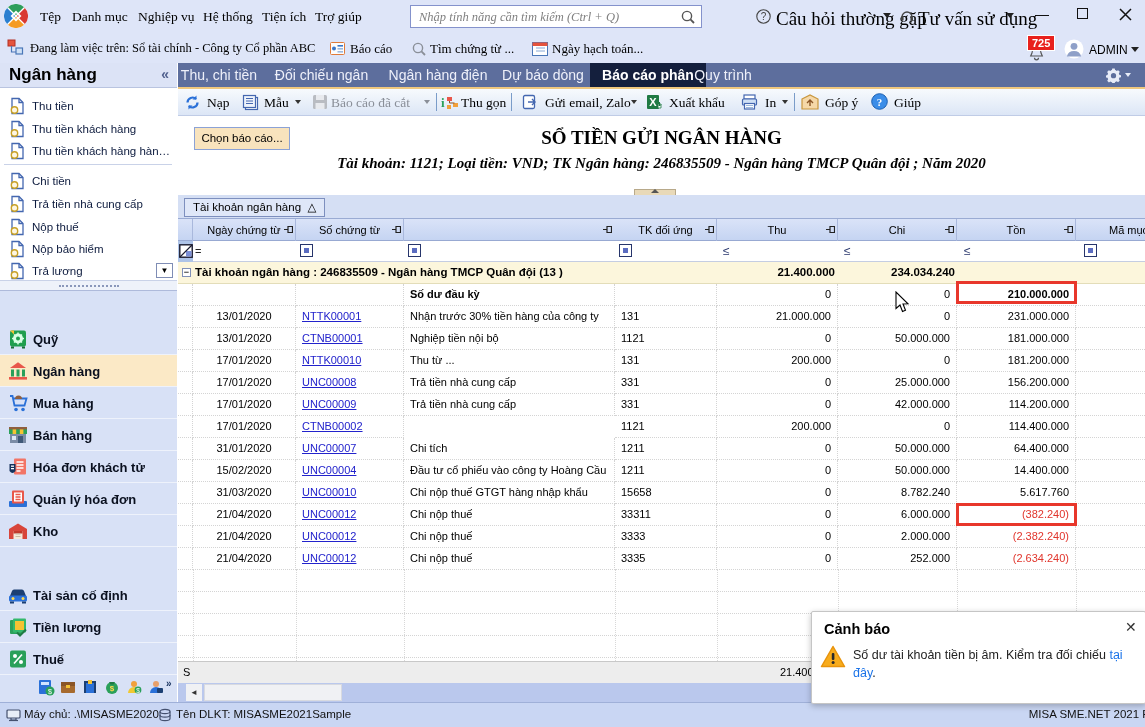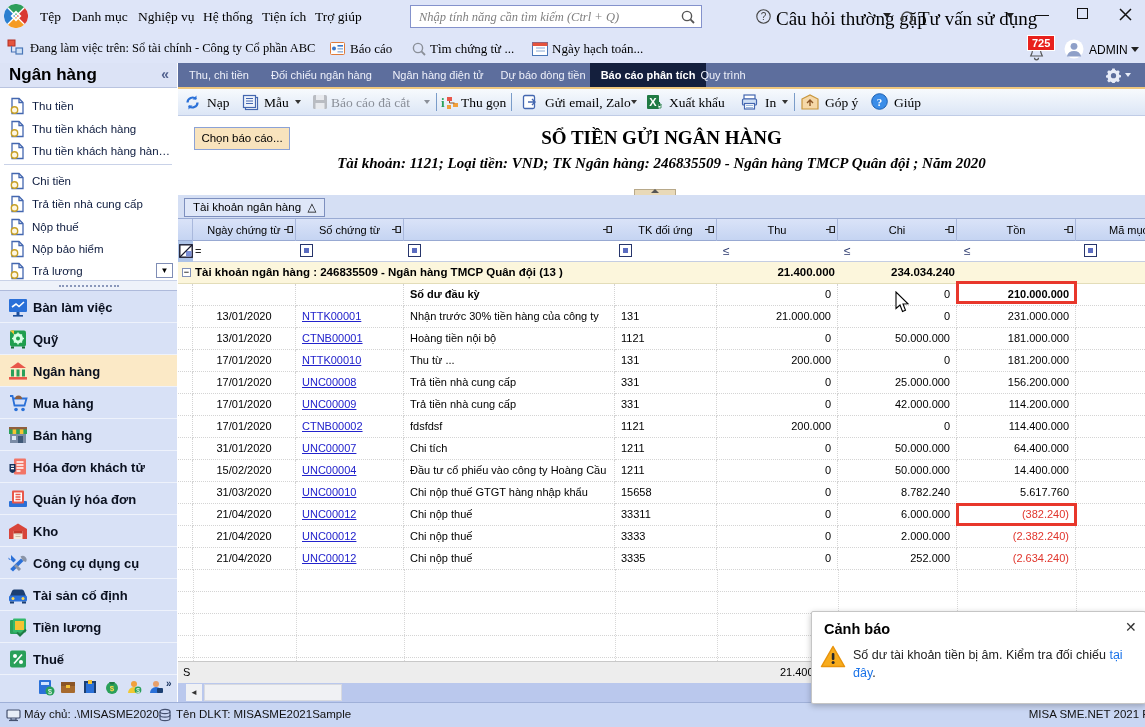--- a/index.html
+++ b/index.html
@@ -27,21 +27,21 @@
 #sbsplit { left:0px; top:217px; width:177px; height:11px; background:#eef2fa; border-top:1px solid #c9d2e8; border-bottom:1px solid #aebadb; }
 #sbsplit i { position:absolute; left:50%; top:4px; width:60px; margin-left:-30px; border-top:2px dotted #8a97ba; }
 #navlist { left:0; top:228px; width:177px; height:384px; background:#d8e1f6; }
 .nav { position:absolute; left:0; width:177px; height:32px; border-bottom:1px solid #eef2fb; }
 .nav b { position:absolute; left:33px; top:9px; font-size:13px; color:#0a101f; white-space:nowrap; }
 .nav.sel { background:#fbe9c6; }
 .nav svg { position:absolute; left:7px; top:5px; }
 #navicons { left:0; top:612px; width:177px; height:27px; background:#d8e1f6; }
 
 #tabbar { left:178px; top:63px; width:967px; height:24px; background:#5d6e9d; }
-.tab { position:absolute; top:0; height:24px; color:#eef0fa; font-size:11px; line-height:24px; text-align:center; }
+.tab { position:absolute; top:0; height:24px; color:#eef0fa; font-size:14px; line-height:24px; text-align:center; }
 .tab.active { background:#141f3d; color:#fff; font-weight:bold; }
 #orangeline { left:178px; top:87px; width:967px; height:2px; background:#f0c87e; }
 #toolbar { left:178px; top:89px; width:967px; height:27px; background:linear-gradient(#f7fafd,#dce6f6); border-bottom:1px solid #c0cce6; }
 .tbtxt { position:absolute; top:6px; font-family:"Liberation Serif", serif; font-size:13.5px; color:#000; }
 .tbsep { position:absolute; top:4px; height:18px; border-left:1px solid #7a9cc9; }
 .tbcaret { position:absolute; top:11px; width:0; height:0; border-left:3.5px solid transparent; border-right:3.5px solid transparent; border-top:4px solid #333; }
 
 #rephead { left:178px; top:116px; width:967px; height:79px; background:#fff; }
 #chonbtn { left:16px; top:11px; width:96px; height:23px; background:#f8e3bd; border:1px solid #8ba2d6; text-align:center; font-size:11.5px; line-height:21px; color:#000; }
 #rtitle { left:0; top:11px; width:967px; text-align:center; font-family:"Liberation Serif", serif; font-size:19px; font-weight:bold; color:#000; }
@@ -236,29 +236,20 @@
         <path d="M10 1.5 V5.5 H14" fill="none" stroke="#4467b0" stroke-width="1.3"></path>
         <circle cx="5.5" cy="13" r="3.2" fill="#fdf6e3" stroke="#c8a126" stroke-width="1.4"></circle>
       </svg>
       <span>Trả lương</span>
     </div>
   <div class="abs" id="sbdrop">▼</div>
   <div class="abs" id="sbsplit">
       <i></i>
     </div>
   <div class="abs" id="navlist">
-    <div class="nav" style="top:0">
-        <svg width="22" height="22" viewBox="0 0 22 22">
-          <rect x="2" y="3" width="18" height="13" rx="1" fill="#2a70d8"></rect>
-          <path d="M5 11 l4 -3 l3 2.5 l5 -4.5" fill="none" stroke="#fff" stroke-width="1.6"></path>
-          <rect x="9.5" y="16" width="3" height="3" fill="#1c4f9c"></rect>
-          <rect x="6" y="19" width="10" height="1.6" fill="#1c4f9c"></rect>
-        </svg>
-        <b>Bàn làm việc</b>
-      </div>
     <div class="nav" style="top:32px">
         <svg width="22" height="22" viewBox="0 0 22 22">
           <rect x="3" y="2.5" width="16" height="16" rx="2" fill="#1f9e4e"></rect>
           <circle cx="11" cy="10.5" r="5" fill="#d9ffe6"></circle>
           <circle cx="11" cy="10.5" r="2" fill="#1f9e4e"></circle>
           <path d="M11 4.5 v2 M11 14.5 v2 M5 10.5 h2 M15 10.5 h2 M7 6.5 l1.4 1.4 M13.6 13 l1.4 1.4 M15 6.5 l-1.4 1.4 M8.4 13 L7 14.4" stroke="#d9ffe6" stroke-width="1.4"></path>
           <rect x="4" y="18.5" width="3" height="2" fill="#156e36"></rect>
           <rect x="15" y="18.5" width="3" height="2" fill="#156e36"></rect>
           <path d="M3 2.5 l4 4 v-4 z" fill="#f5c332"></path>
         </svg>
@@ -314,29 +305,20 @@
         <b>Quản lý hóa đơn</b>
       </div>
     <div class="nav" style="top:224px">
         <svg width="22" height="22" viewBox="0 0 22 22">
           <path d="M2 9 L11 3.5 L20 9 V19 H2 Z" fill="#d8453a"></path>
           <rect x="6.5" y="11" width="9" height="8" fill="#f5e9d9"></rect>
           <rect x="6.5" y="11" width="9" height="2.5" fill="#c0392b"></rect>
           <path d="M8.5 14 h5 M8.5 16.5 h5" stroke="#c9b8a0" stroke-width="1"></path>
         </svg>
         <b>Kho</b>
-      </div>
-    <div class="nav" style="top:256px">
-        <svg width="22" height="22" viewBox="0 0 22 22">
-          <path d="M4 3 l5 5 l-2.5 2.5 l-5 -5 q-0.5 2.5 2.5 2.5 z" fill="#2a70d8"></path>
-          <path d="M3.2 17 L14 6.5 l2.5 2.5 L6 19.5 Z" fill="#2a70d8"></path>
-          <path d="M13.5 4.5 a4 4 0 0 1 5.5 5.5 l-3 -1 z" fill="#8a94a6"></path>
-          <path d="M8 13 l5 5" stroke="#8a94a6" stroke-width="3"></path>
-        </svg>
-        <b>Công cụ dụng cụ</b>
       </div>
     <div class="nav" style="top:288px">
         <svg width="22" height="22" viewBox="0 0 22 22">
           <path d="M3 12 l2 -5 q0.5 -1.5 2 -1.5 h8 q1.5 0 2 1.5 l2 5 z" fill="#1b3f73"></path>
           <rect x="2" y="11.5" width="18" height="6" rx="1.5" fill="#2a70d8"></rect>
           <circle cx="6" cy="14.5" r="1.5" fill="#ffd84d"></circle>
           <circle cx="16" cy="14.5" r="1.5" fill="#ffd84d"></circle>
           <rect x="3" y="17.5" width="4" height="2" fill="#1b3f73"></rect>
           <rect x="15" y="17.5" width="4" height="2" fill="#1b3f73"></rect>
         </svg>
@@ -574,21 +556,21 @@
       <span class="c lft" style="left:437px;width:102px">131</span>
       <span class="c num" style="left:539px;width:121px">21.000.000</span>
       <span class="c num" style="left:660px;width:119px">0</span>
       <span class="c num" style="left:779px;width:119px">231.000.000</span>
       <span class="c" style="left:898px;width:69px;border-right:none"></span>
     </div>
 <div class="trow" style="top:44px">
       <span class="c" style="left:0;width:15px"></span>
       <span class="c" style="left:15px;width:103px;text-align:center">13/01/2020</span>
       <span class="c lft" style="left:118px;width:108px"><a class="doc">CTNB00001</a></span>
-      <span class="c lft" style="left:226px;width:211px">Hoàng tiền nội bộ</span>
+      <span class="c lft" style="left:226px;width:211px">Nghiệp tiền nội bộ</span>
       <span class="c lft" style="left:437px;width:102px">1121</span>
       <span class="c num" style="left:539px;width:121px">0</span>
       <span class="c num" style="left:660px;width:119px">50.000.000</span>
       <span class="c num" style="left:779px;width:119px">181.000.000</span>
       <span class="c" style="left:898px;width:69px;border-right:none"></span>
     </div>
 <div class="trow" style="top:66px">
       <span class="c" style="left:0;width:15px"></span>
       <span class="c" style="left:15px;width:103px;text-align:center">17/01/2020</span>
       <span class="c lft" style="left:118px;width:108px"><a class="doc">NTTK00010</a></span>
@@ -618,21 +600,20 @@
       <span class="c lft" style="left:437px;width:102px">331</span>
       <span class="c num" style="left:539px;width:121px">0</span>
       <span class="c num" style="left:660px;width:119px">42.000.000</span>
       <span class="c num" style="left:779px;width:119px">114.200.000</span>
       <span class="c" style="left:898px;width:69px;border-right:none"></span>
     </div>
 <div class="trow" style="top:132px">
       <span class="c" style="left:0;width:15px"></span>
       <span class="c" style="left:15px;width:103px;text-align:center">17/01/2020</span>
       <span class="c lft" style="left:118px;width:108px"><a class="doc">CTNB00002</a></span>
-      <span class="c lft" style="left:226px;width:211px">fdsfdsf</span>
       <span class="c lft" style="left:437px;width:102px">1121</span>
       <span class="c num" style="left:539px;width:121px">200.000</span>
       <span class="c num" style="left:660px;width:119px">0</span>
       <span class="c num" style="left:779px;width:119px">114.400.000</span>
       <span class="c" style="left:898px;width:69px;border-right:none"></span>
     </div>
 <div class="trow" style="top:154px">
       <span class="c" style="left:0;width:15px"></span>
       <span class="c" style="left:15px;width:103px;text-align:center">31/01/2020</span>
       <span class="c lft" style="left:118px;width:108px"><a class="doc">UNC00007</a></span>

